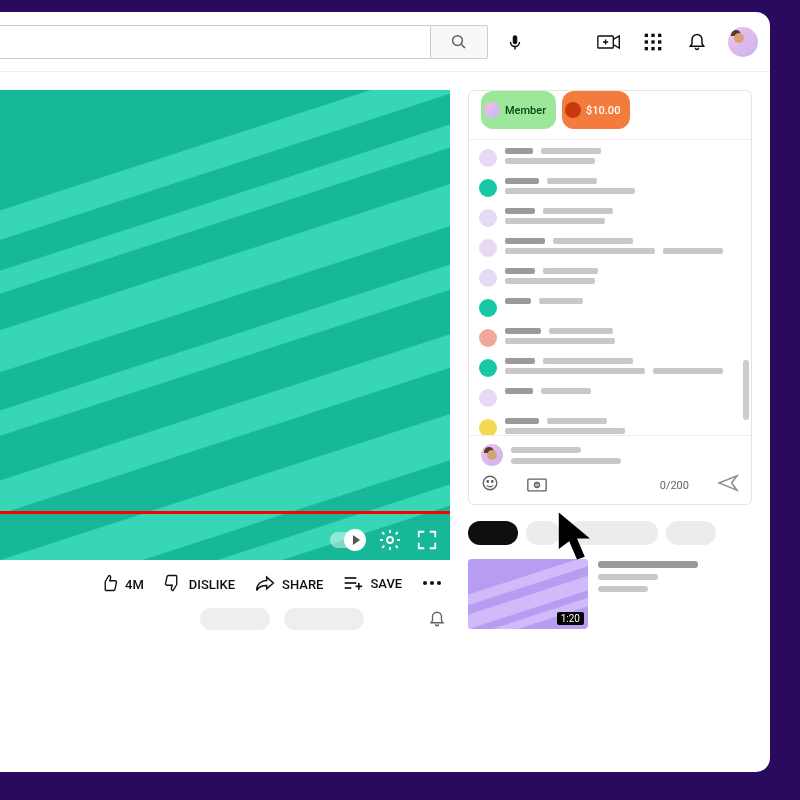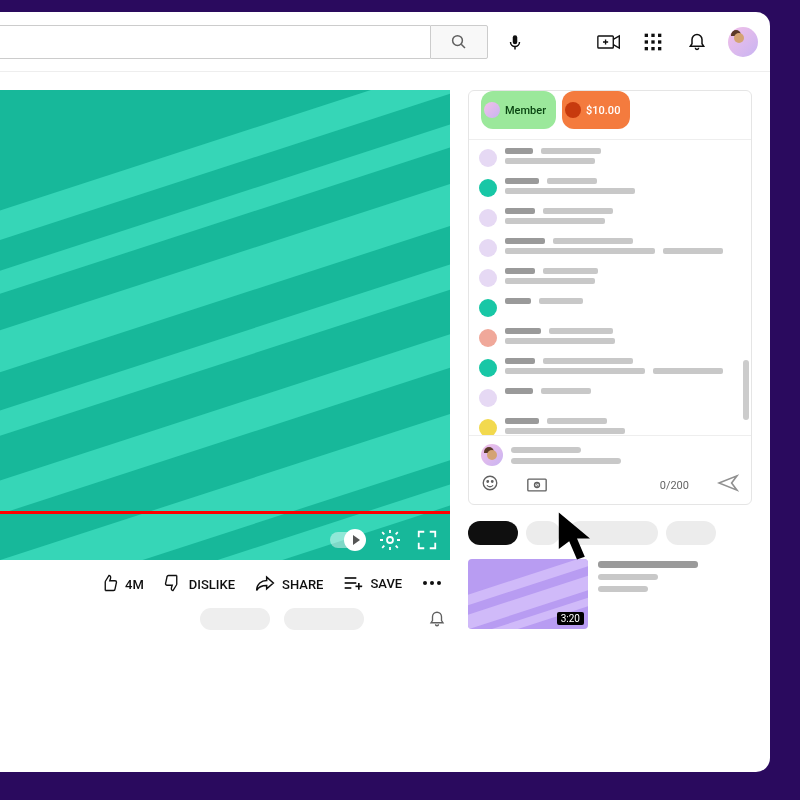--- a/index.html
+++ b/index.html
@@ -518,21 +518,21 @@
           <div class="chip dark" style="width:50px"></div>
           <div class="chip" style="width:34px"></div>
           <div class="chip" style="width:90px"></div>
           <div class="chip" style="width:50px"></div>
         </div>
         <div class="rec-row">
           <div class="rec-thumb">
             <div class="rstripe rt1"></div>
               <div class="rstripe rt2"></div>
               <div class="rstripe rt3"></div>
-            <div class="rec-dur">3:20</div>
+            <div class="rec-dur">1:20</div>
           </div>
           <div class="rec-meta">
             <div class="skel" style="width:100px;height:7px;background:#9a9a9a"></div>
             <div class="skel" style="width:60px;height:6px;background:#c8c8c8"></div>
             <div class="skel" style="width:50px;height:6px;background:#c8c8c8"></div>
           </div>
         </div>
       </div>
 
     </div>

